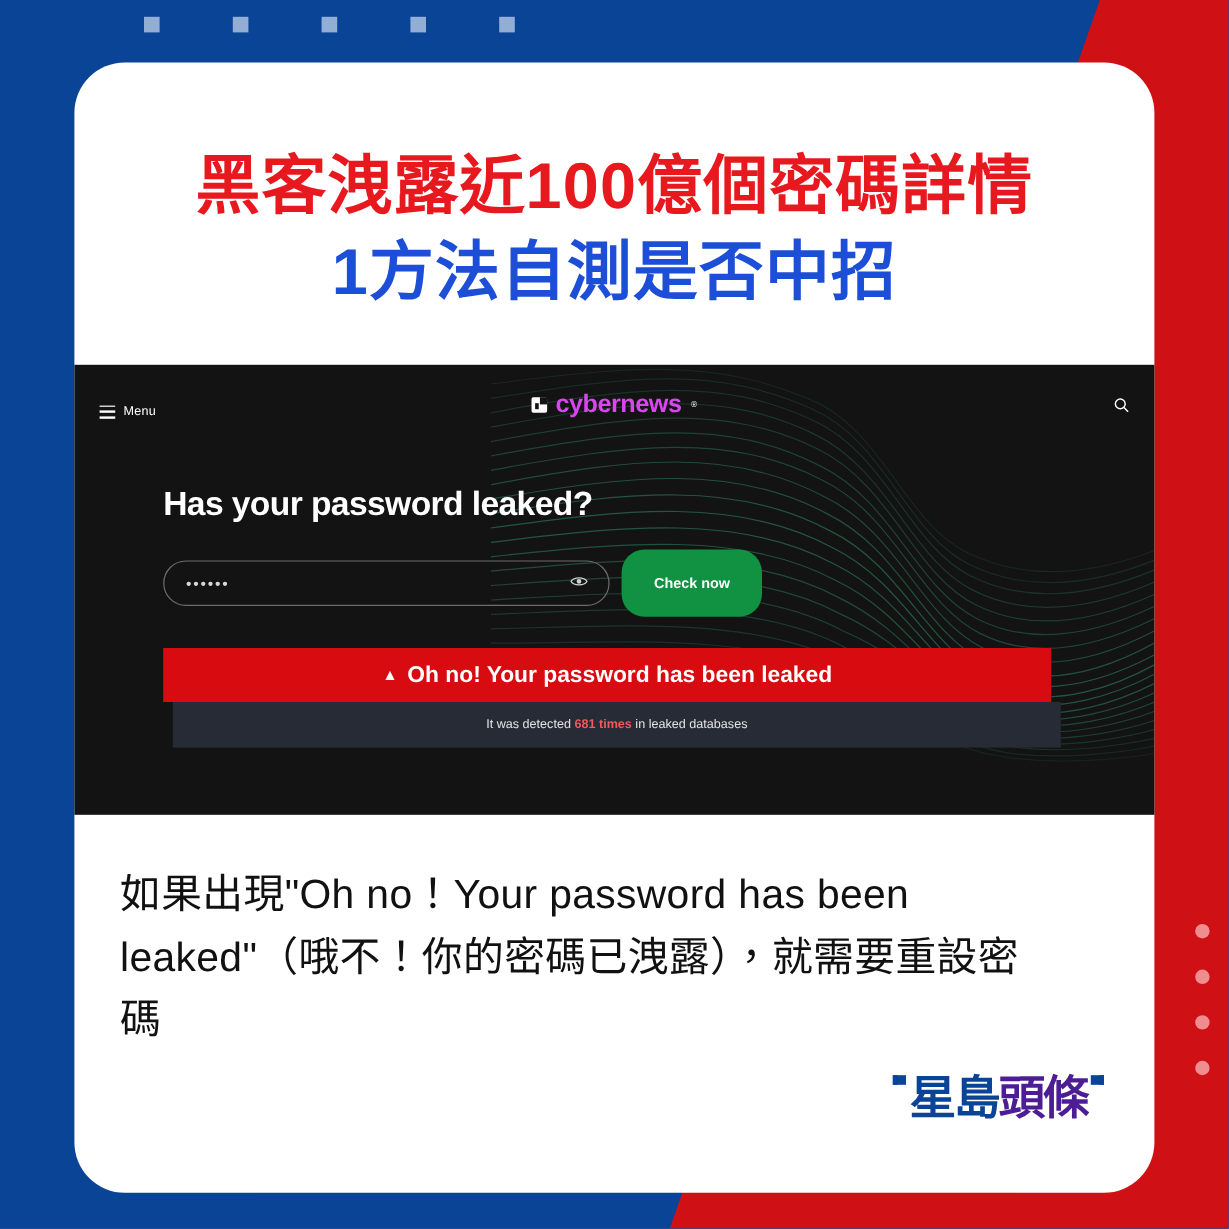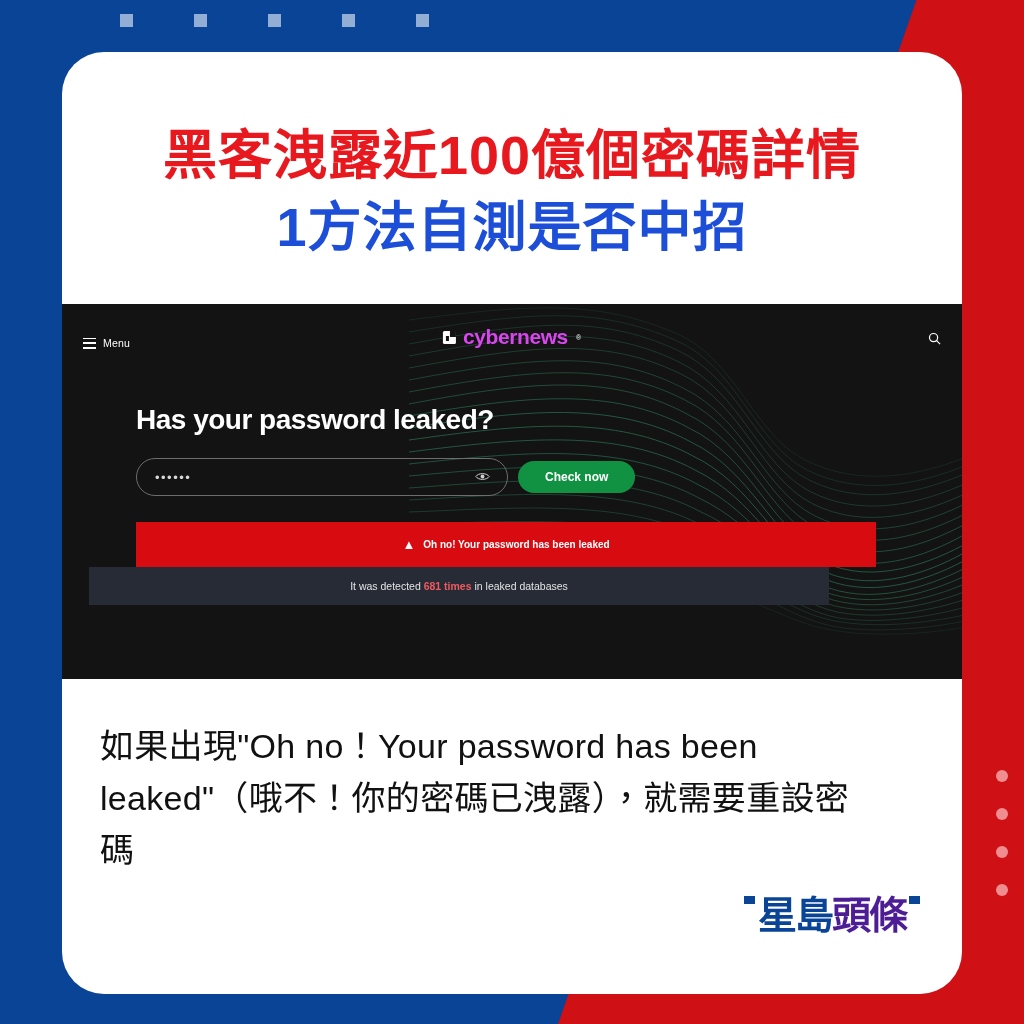--- a/index.html
+++ b/index.html
@@ -103,35 +103,35 @@
   
   #form-row { display:flex; align-items:center; gap:10px; margin-top:22px; }
   #pw-field {
     position:relative; width:372px; height:38px;
     border:1px solid #6d6d6d; border-radius:19px;
     display:flex; align-items:center; padding:0 18px;
   }
   #pw-value { color:#d8d8d8; font-size:13px; letter-spacing:1.5px; }
   #eye { position:absolute; right:17px; top:50%; transform:translateY(-50%); cursor:pointer; }
   #check-btn {
-    height:32px; padding:0 27px; border:0; border-radius:19px;
+    height:56px; padding:0 27px; border:0; border-radius:19px;
     background:#119243; color:#fff; font-size:12px; font-weight:bold;
     cursor:pointer; font-family:inherit;
   }
 
   
   #alert {
     position:relative; z-index:4; margin:26px 0 0 81px;
     width:740px; height:45px; background:#d80b11;
     display:flex; align-items:center; justify-content:center; gap:8px;
   }
   #alert .warn { color:#fff; font-size:13px; }
-  #alert .msg { color:#fff; font-size:10px; font-weight:bold; }
+  #alert .msg { color:#fff; font-size:19px; font-weight:bold; }
   #detected {
-    position:relative; z-index:4; margin-left:34px;
+    position:relative; z-index:4; margin-left:89px;
     width:740px; height:38px; background:#262b36;
     display:flex; align-items:center; justify-content:center;
   }
   #detected p { color:#e3e3e3; font-size:10.5px; }
   #detected b { color:#f05a5f; }
 
   
   #caption {
     padding:42px 80px 0 24px; margin-left:14px;
     font-size:34px; line-height:1.52; color:#111; letter-spacing:.3px;

